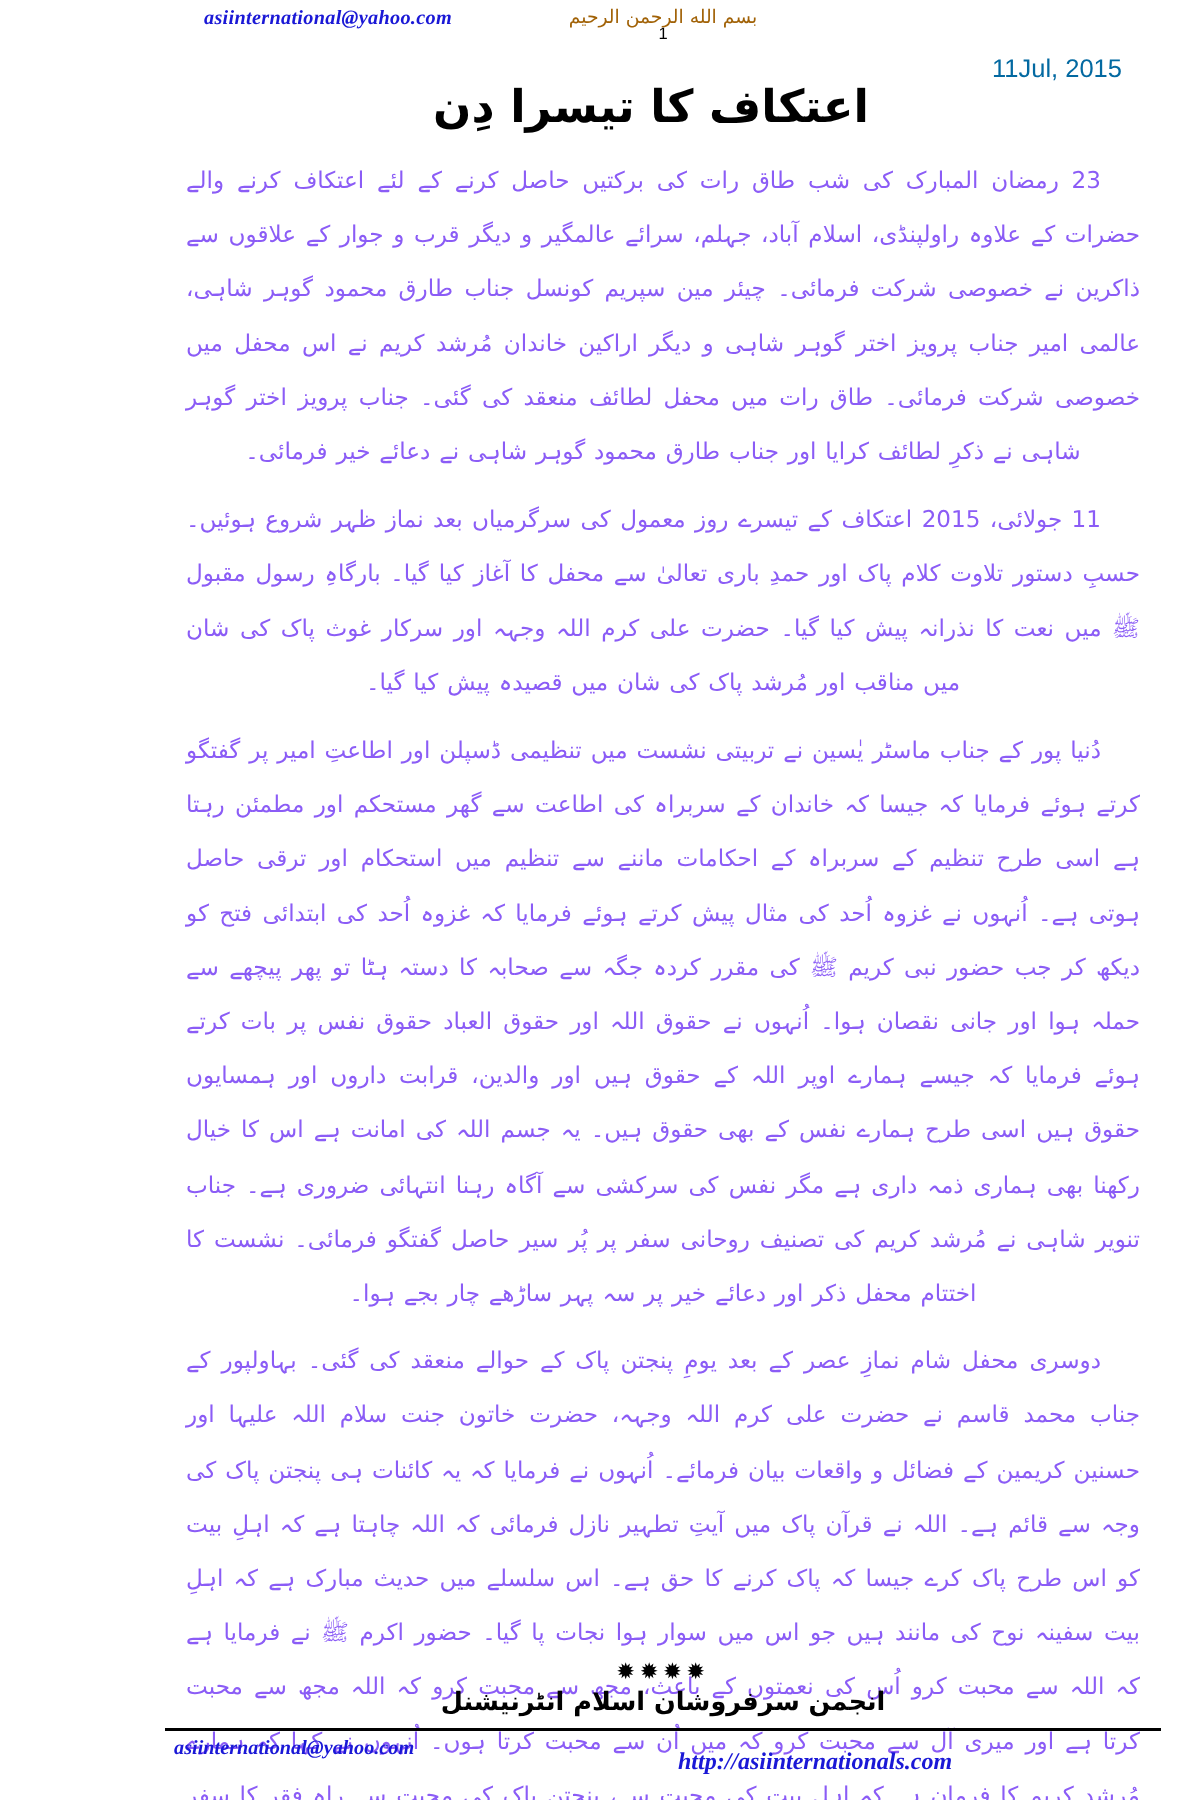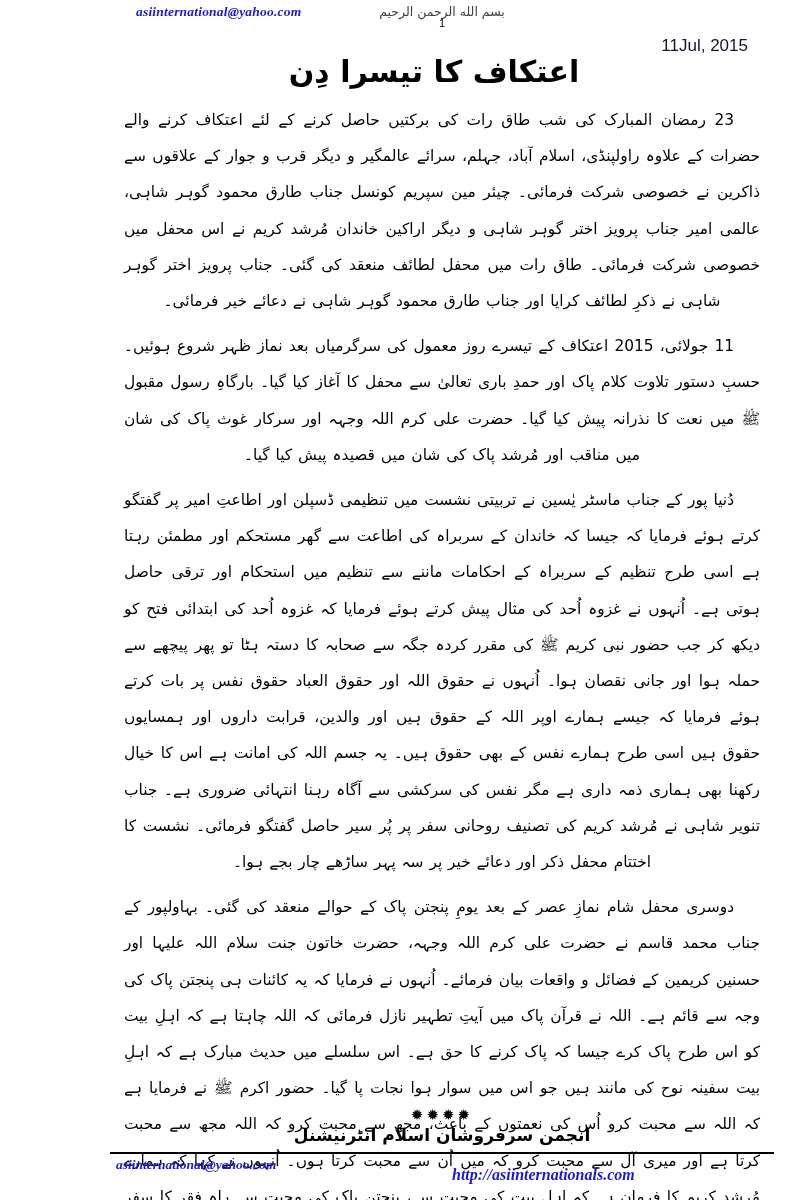--- a/index.html
+++ b/index.html
@@ -47,21 +47,21 @@
     position: absolute;
     left: 0;
     right: 0;
     top: 2px;
     text-align: center;
   }
   .bismillah {
     direction: rtl;
     font-family: "DejaVu Sans", "Liberation Sans", sans-serif;
     font-size: 12.5px;
-    color: #404040;
+    color: #a16207;
     line-height: 1.1;
     display: inline-block;
   }
   .page-number {
     position: absolute;
     left: 0;
     right: 0;
     top: 17px;
     text-align: center;
     direction: ltr;
@@ -88,37 +88,37 @@
     line-height: 1.35;
     letter-spacing: 1px;
   }
   .doc-date {
     position: absolute;
     right: 26px;
     top: 6px;
     direction: ltr;
     font-family: "Liberation Sans", "DejaVu Sans", sans-serif;
     font-size: 17px;
-    color: #0f172a;
+    color: #0369a1;
     white-space: nowrap;
   }
 
   
   .body-area {
     margin-top: 10px;
     padding: 0 14px;
   }
   .para {
     direction: rtl;
     text-align: justify;
     text-align-last: center;
     font-family: "DejaVu Sans", "Liberation Sans", sans-serif;
     font-size: 15.4px;
     line-height: 2.35;
-    color: #000000;
+    color: #8b5cf6;
     margin: 0 0 9px 0;
     text-indent: 26px;
     word-spacing: 1px;
   }
   .para:last-child { margin-bottom: 0; }
 
   
   .ornament-row {
     position: absolute;
     left: 0;

